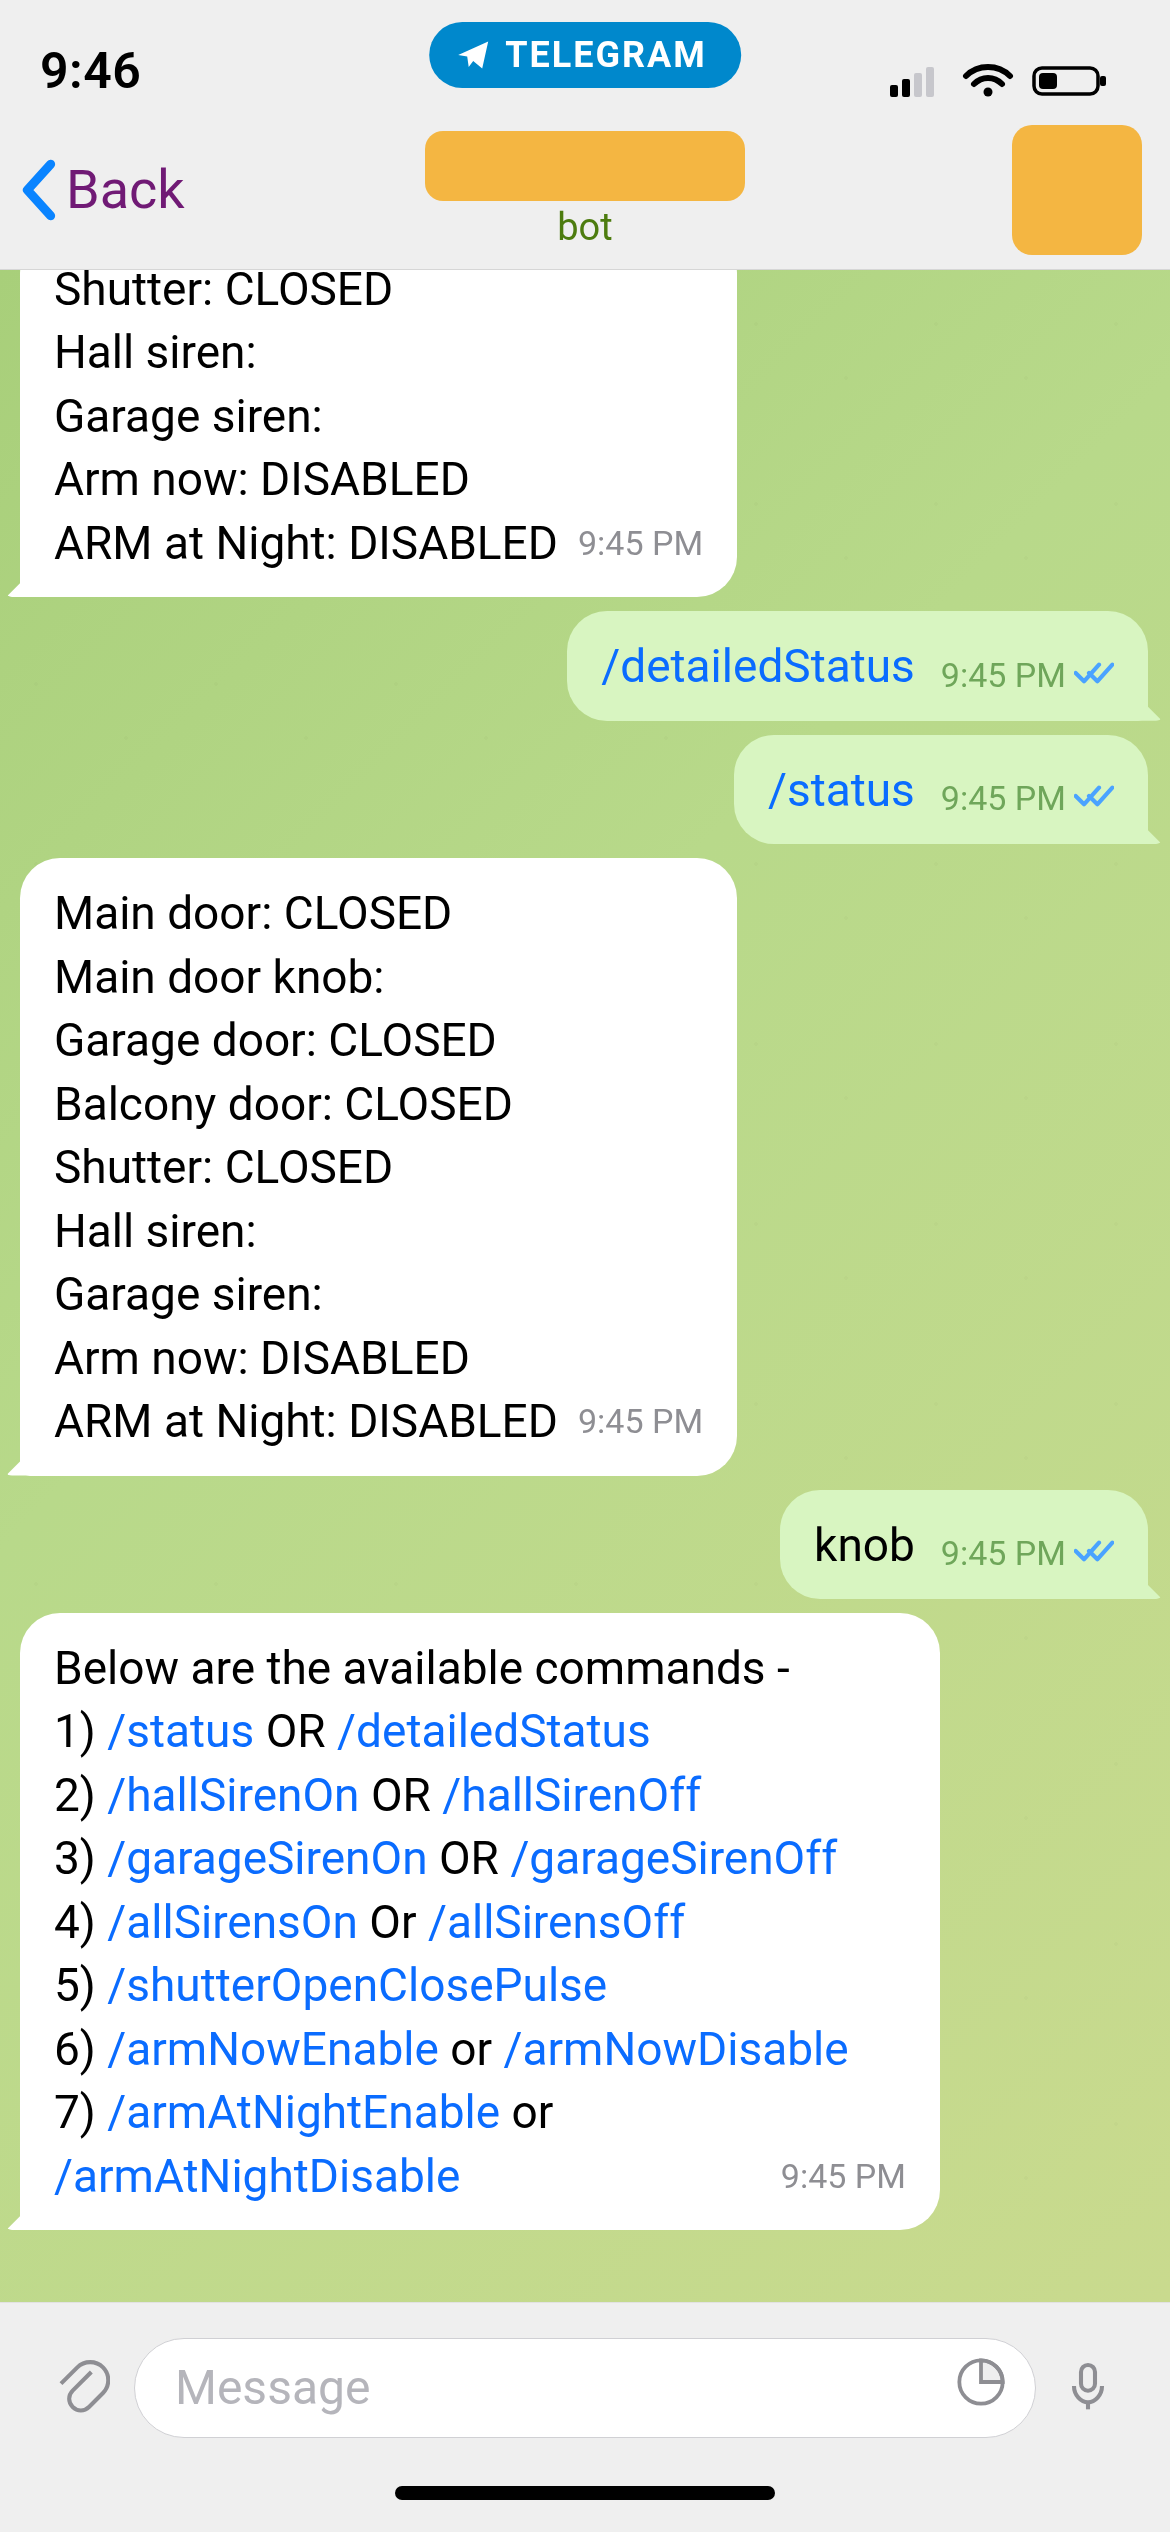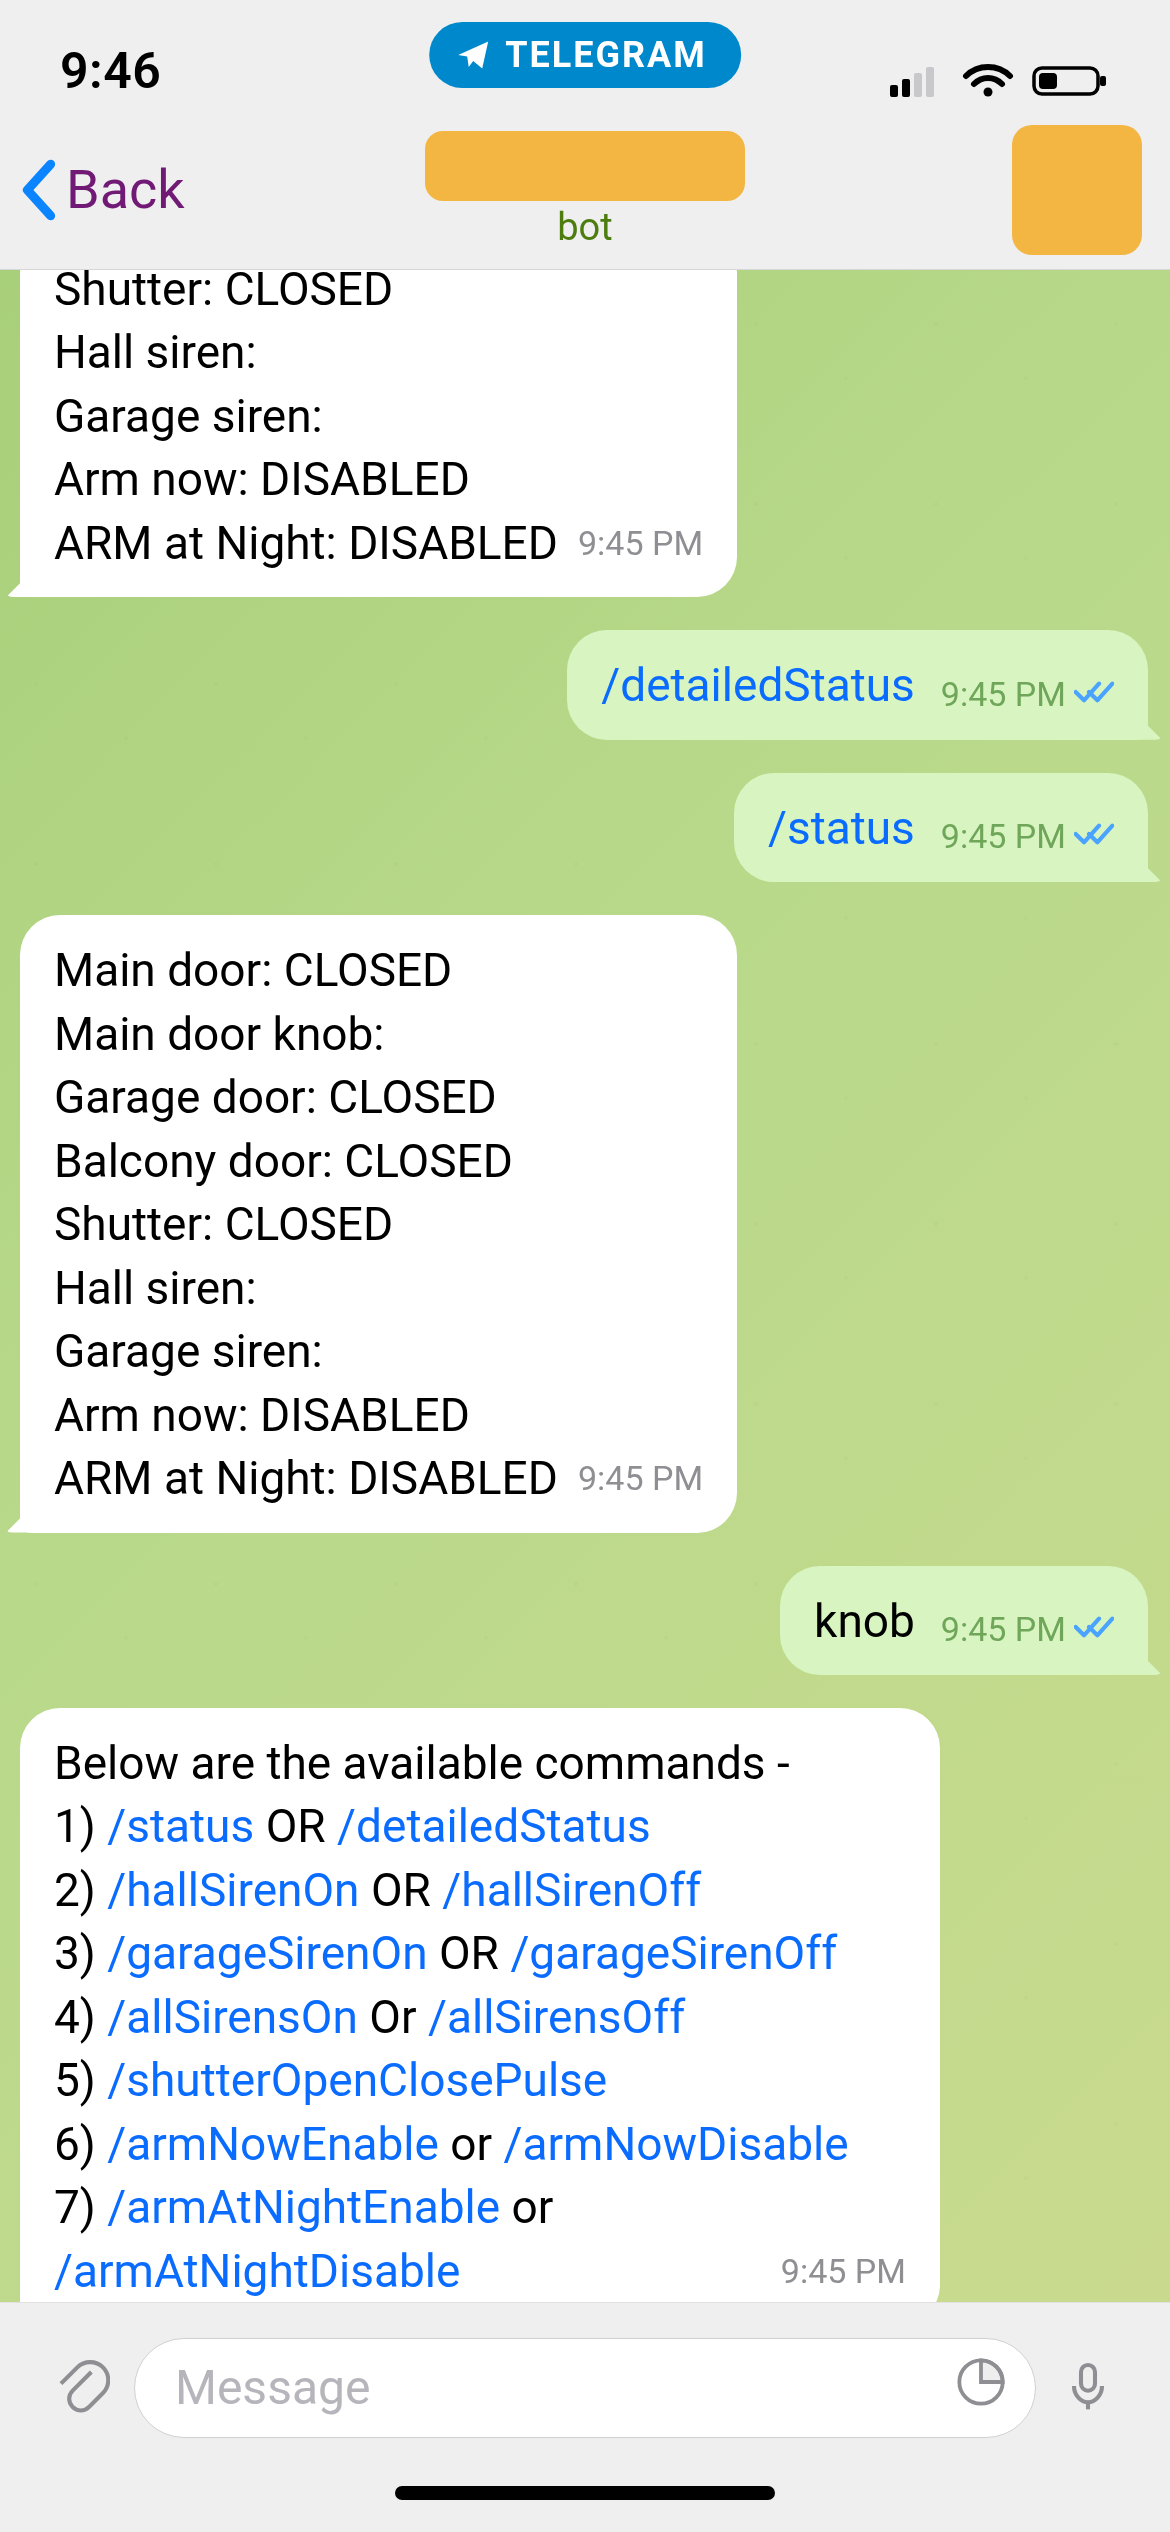--- a/index.html
+++ b/index.html
@@ -4,21 +4,21 @@
 <style>
   * { margin:0; padding:0; box-sizing:border-box; font-family:-apple-system,BlinkMacSystemFont,"Segoe UI",Roboto,Helvetica,Arial,sans-serif; }
   html,body { width:1170px; height:2532px; overflow:hidden; }
   body { background:#e6e6e6; display:flex; flex-direction:column; }
 
   
   .status-bar {
     height:110px;
     background:#efefef;
     display:flex; align-items:flex-end; justify-content:space-between;
-    padding:0 60px 10px 60px;
+    padding:0 60px 10px 40px;
     position:relative;
   }
   .status-time { font-size:50px; font-weight:600; color:#000; letter-spacing:0.5px; }
   .pill {
     position:absolute; top:22px; left:50%; transform:translateX(-50%);
     background:#0088cc; color:#fff; font-size:36px; font-weight:700;
     padding:12px 34px 12px 26px; border-radius:56px;
     display:flex; align-items:center; gap:14px; letter-spacing:2px;
   }
   .pill svg { width:36px; height:36px; fill:#fff; }
@@ -59,21 +59,20 @@
     content:""; position:absolute; inset:0;
     background-image:radial-gradient(circle at 20% 30%,rgba(0,0,0,0.03) 2px,transparent 2px),
                      radial-gradient(circle at 70% 60%,rgba(0,0,0,0.03) 2px,transparent 2px);
     background-size:180px 180px;
     opacity:0.6;
   }
   .bubble {
     position:relative; border-radius:40px; padding:24px 34px 22px 34px;
     max-width:95%; font-size:46px; line-height:1.38;
     z-index:1;
-    margin-top:19px;
   }
   .bubble.in {
     background:#fff; color:#000; align-self:flex-start;
     border-bottom-left-radius:10px;
   }
   .bubble.in::after{
     content:""; position:absolute; left:-14px; bottom:0;
     width:34px; height:34px; background:#fff;
     clip-path:polygon(100% 0,100% 100%,0 100%);
     border-bottom-left-radius:6px;

